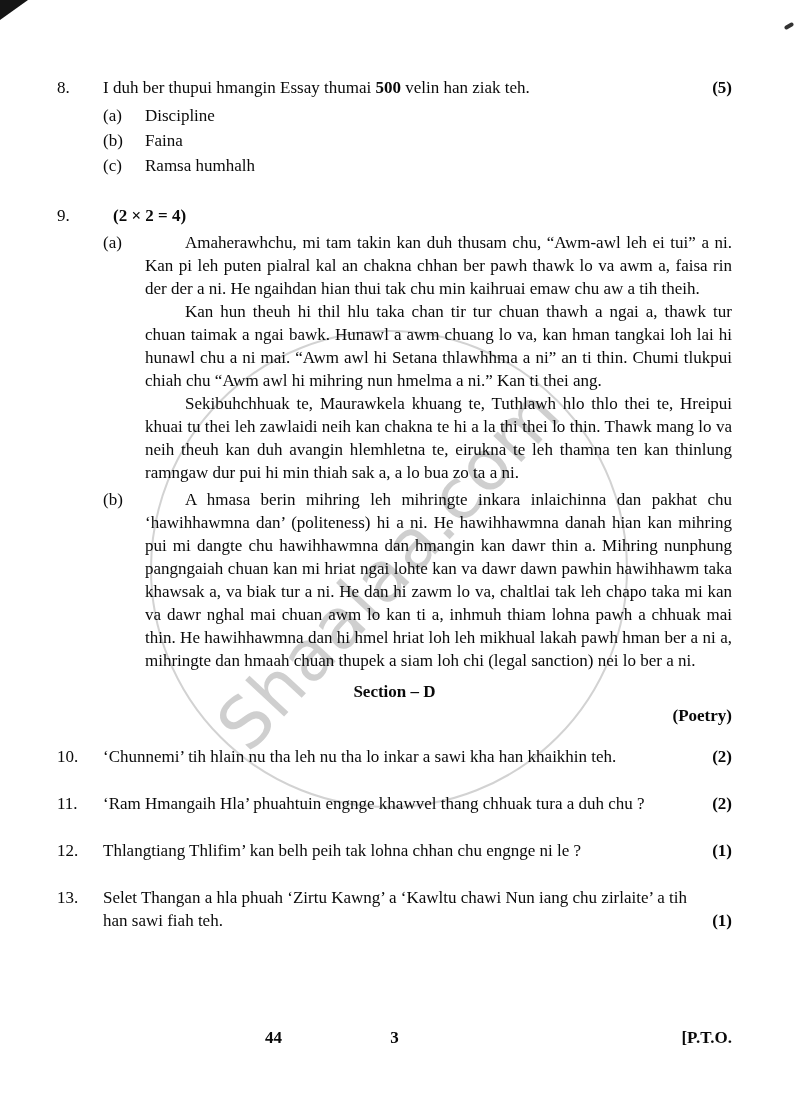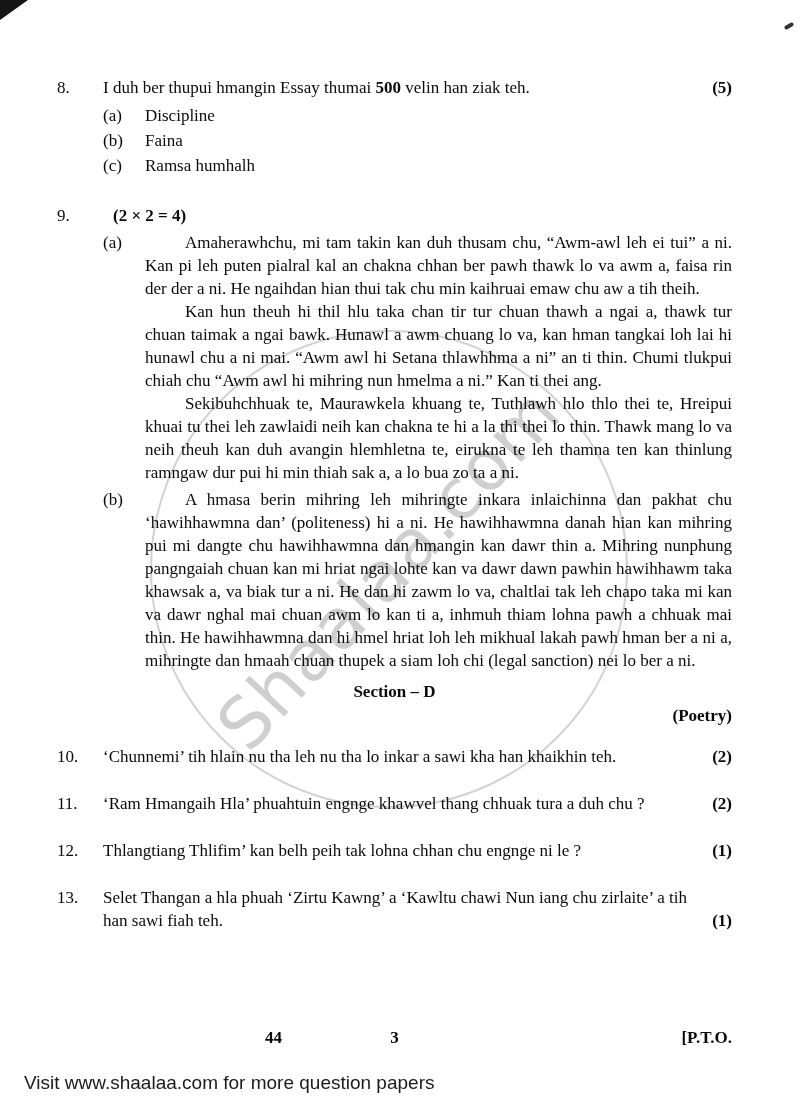--- a/index.html
+++ b/index.html
@@ -178,15 +178,14 @@
     </div>
 
   </div>
 
   <div class="footer">
     <div class="footer-left">44</div>
     <div class="footer-center">3</div>
     <div class="footer-right">[P.T.O.</div>
   </div>
 
-  <div class="banner">Visit www.shaalaa.com for more question papers</div>
 
 </div>
 
 </body></html>

